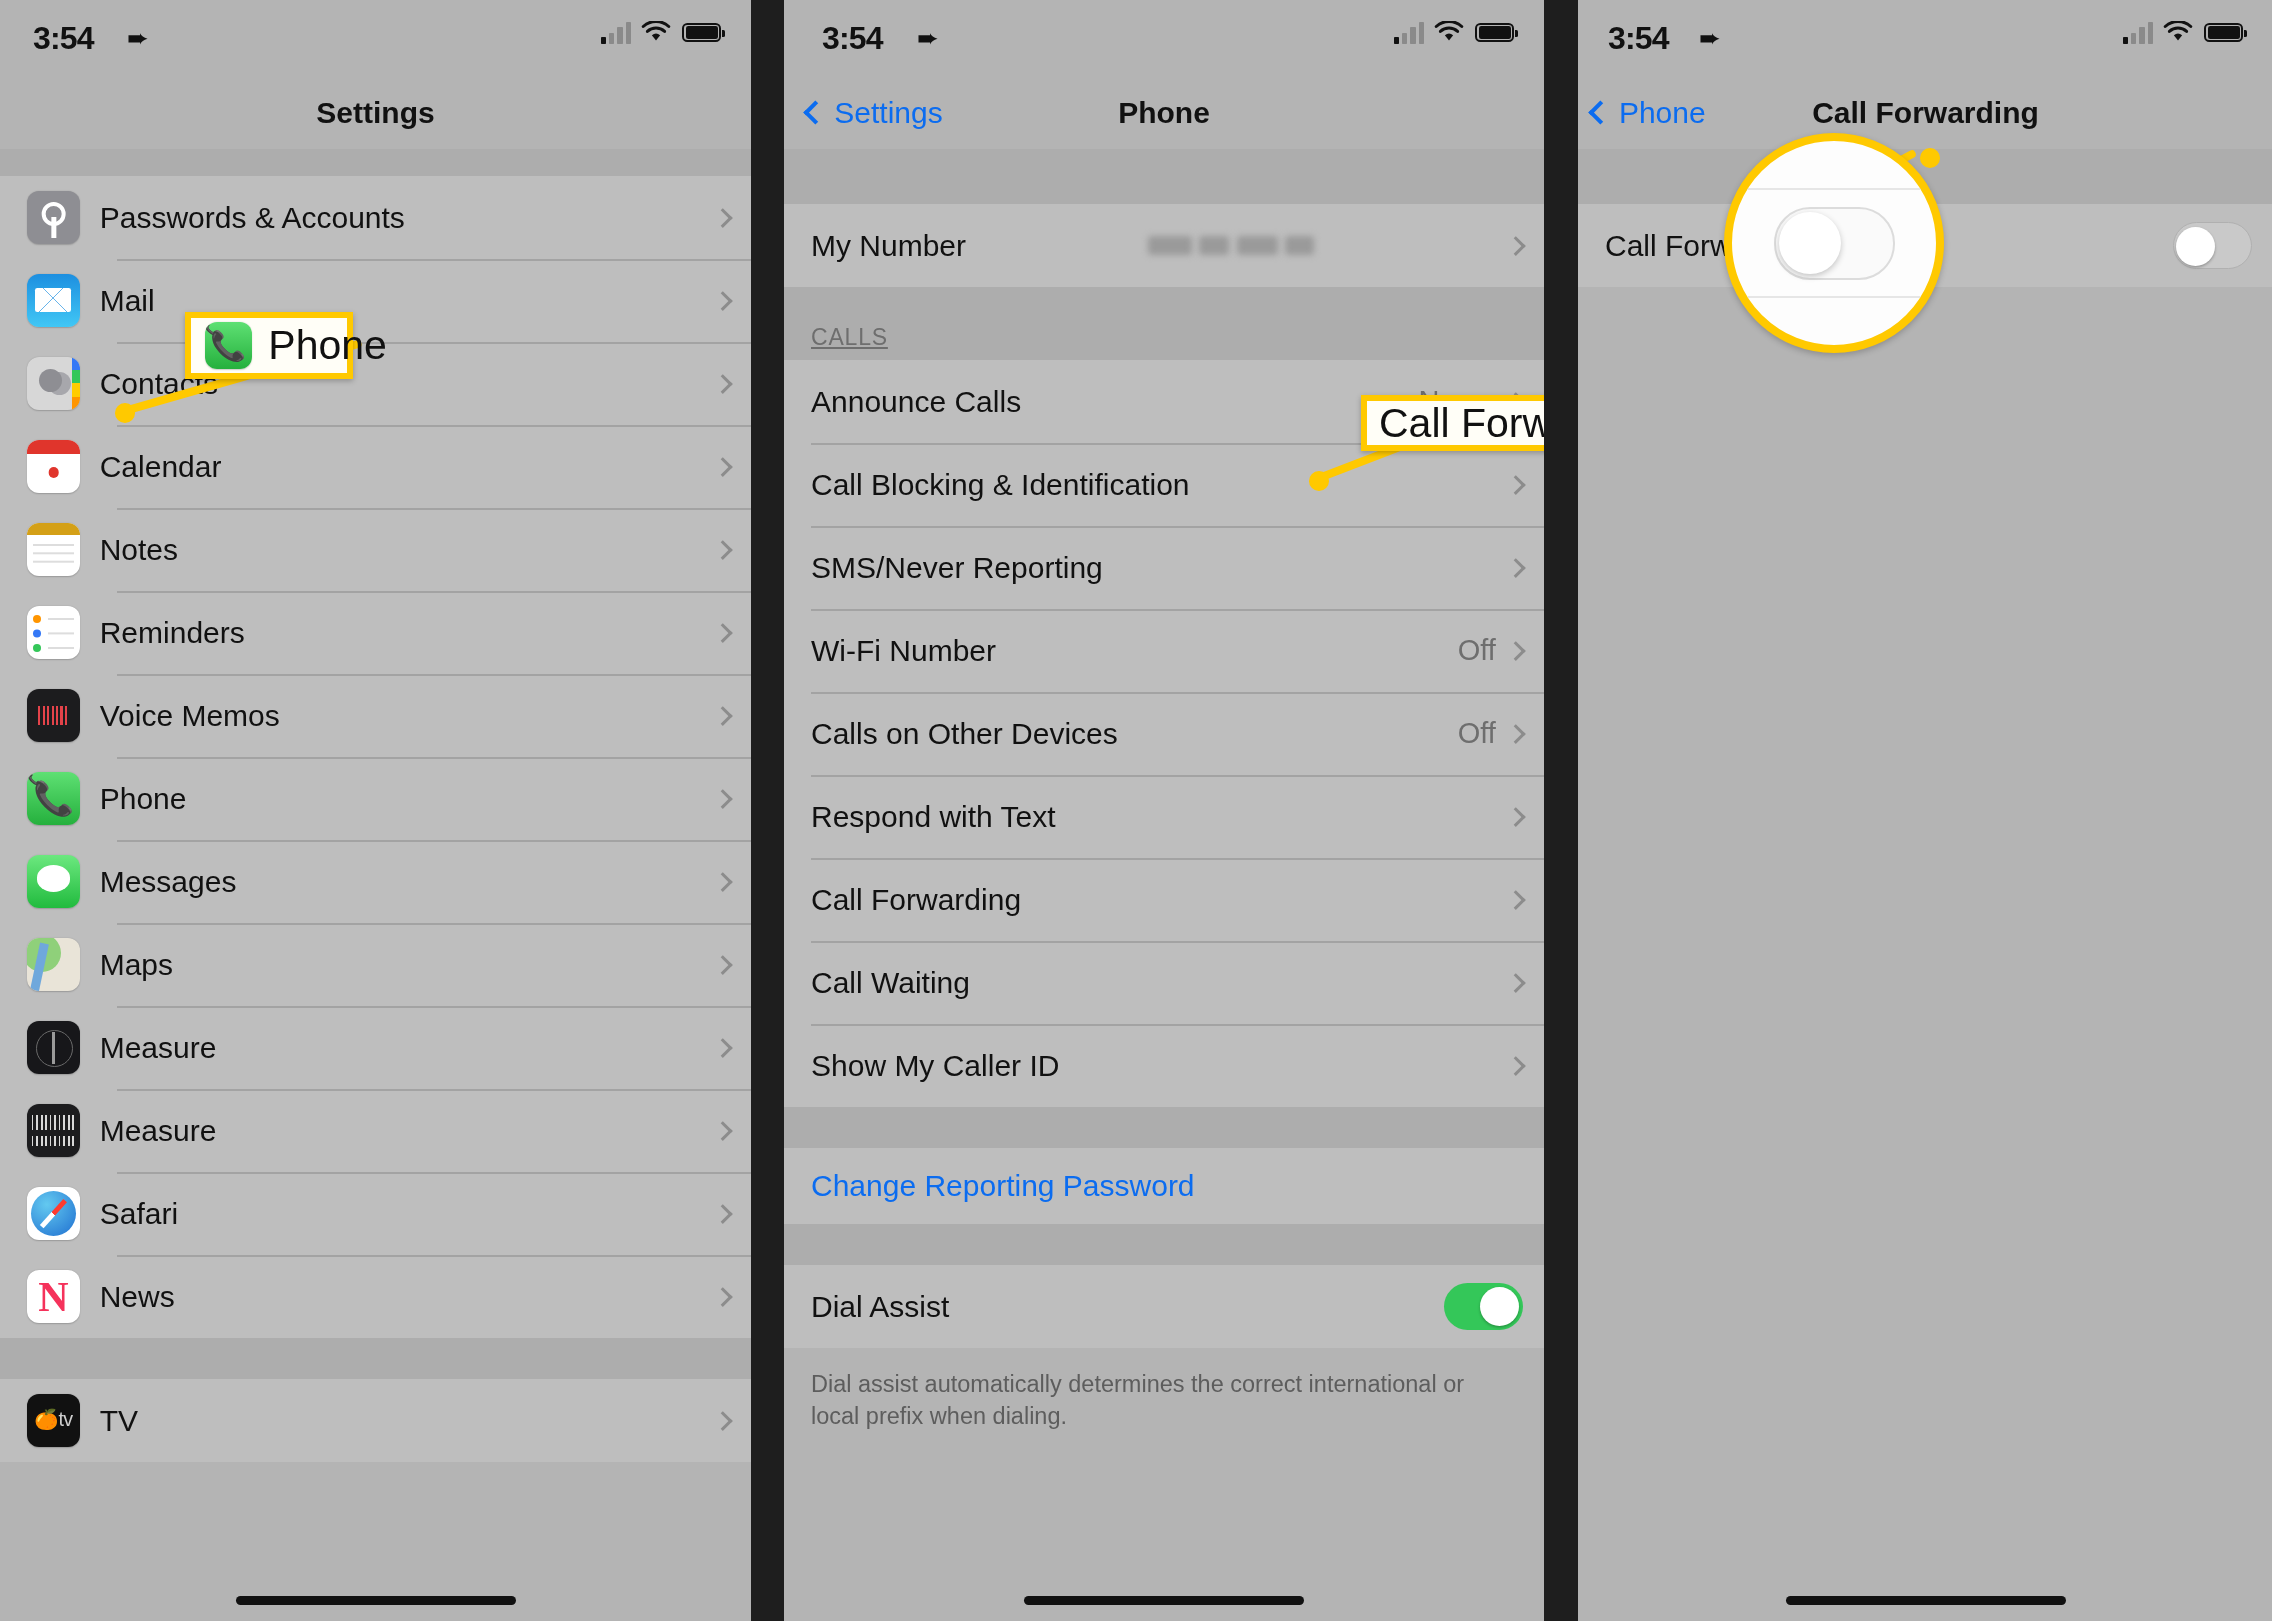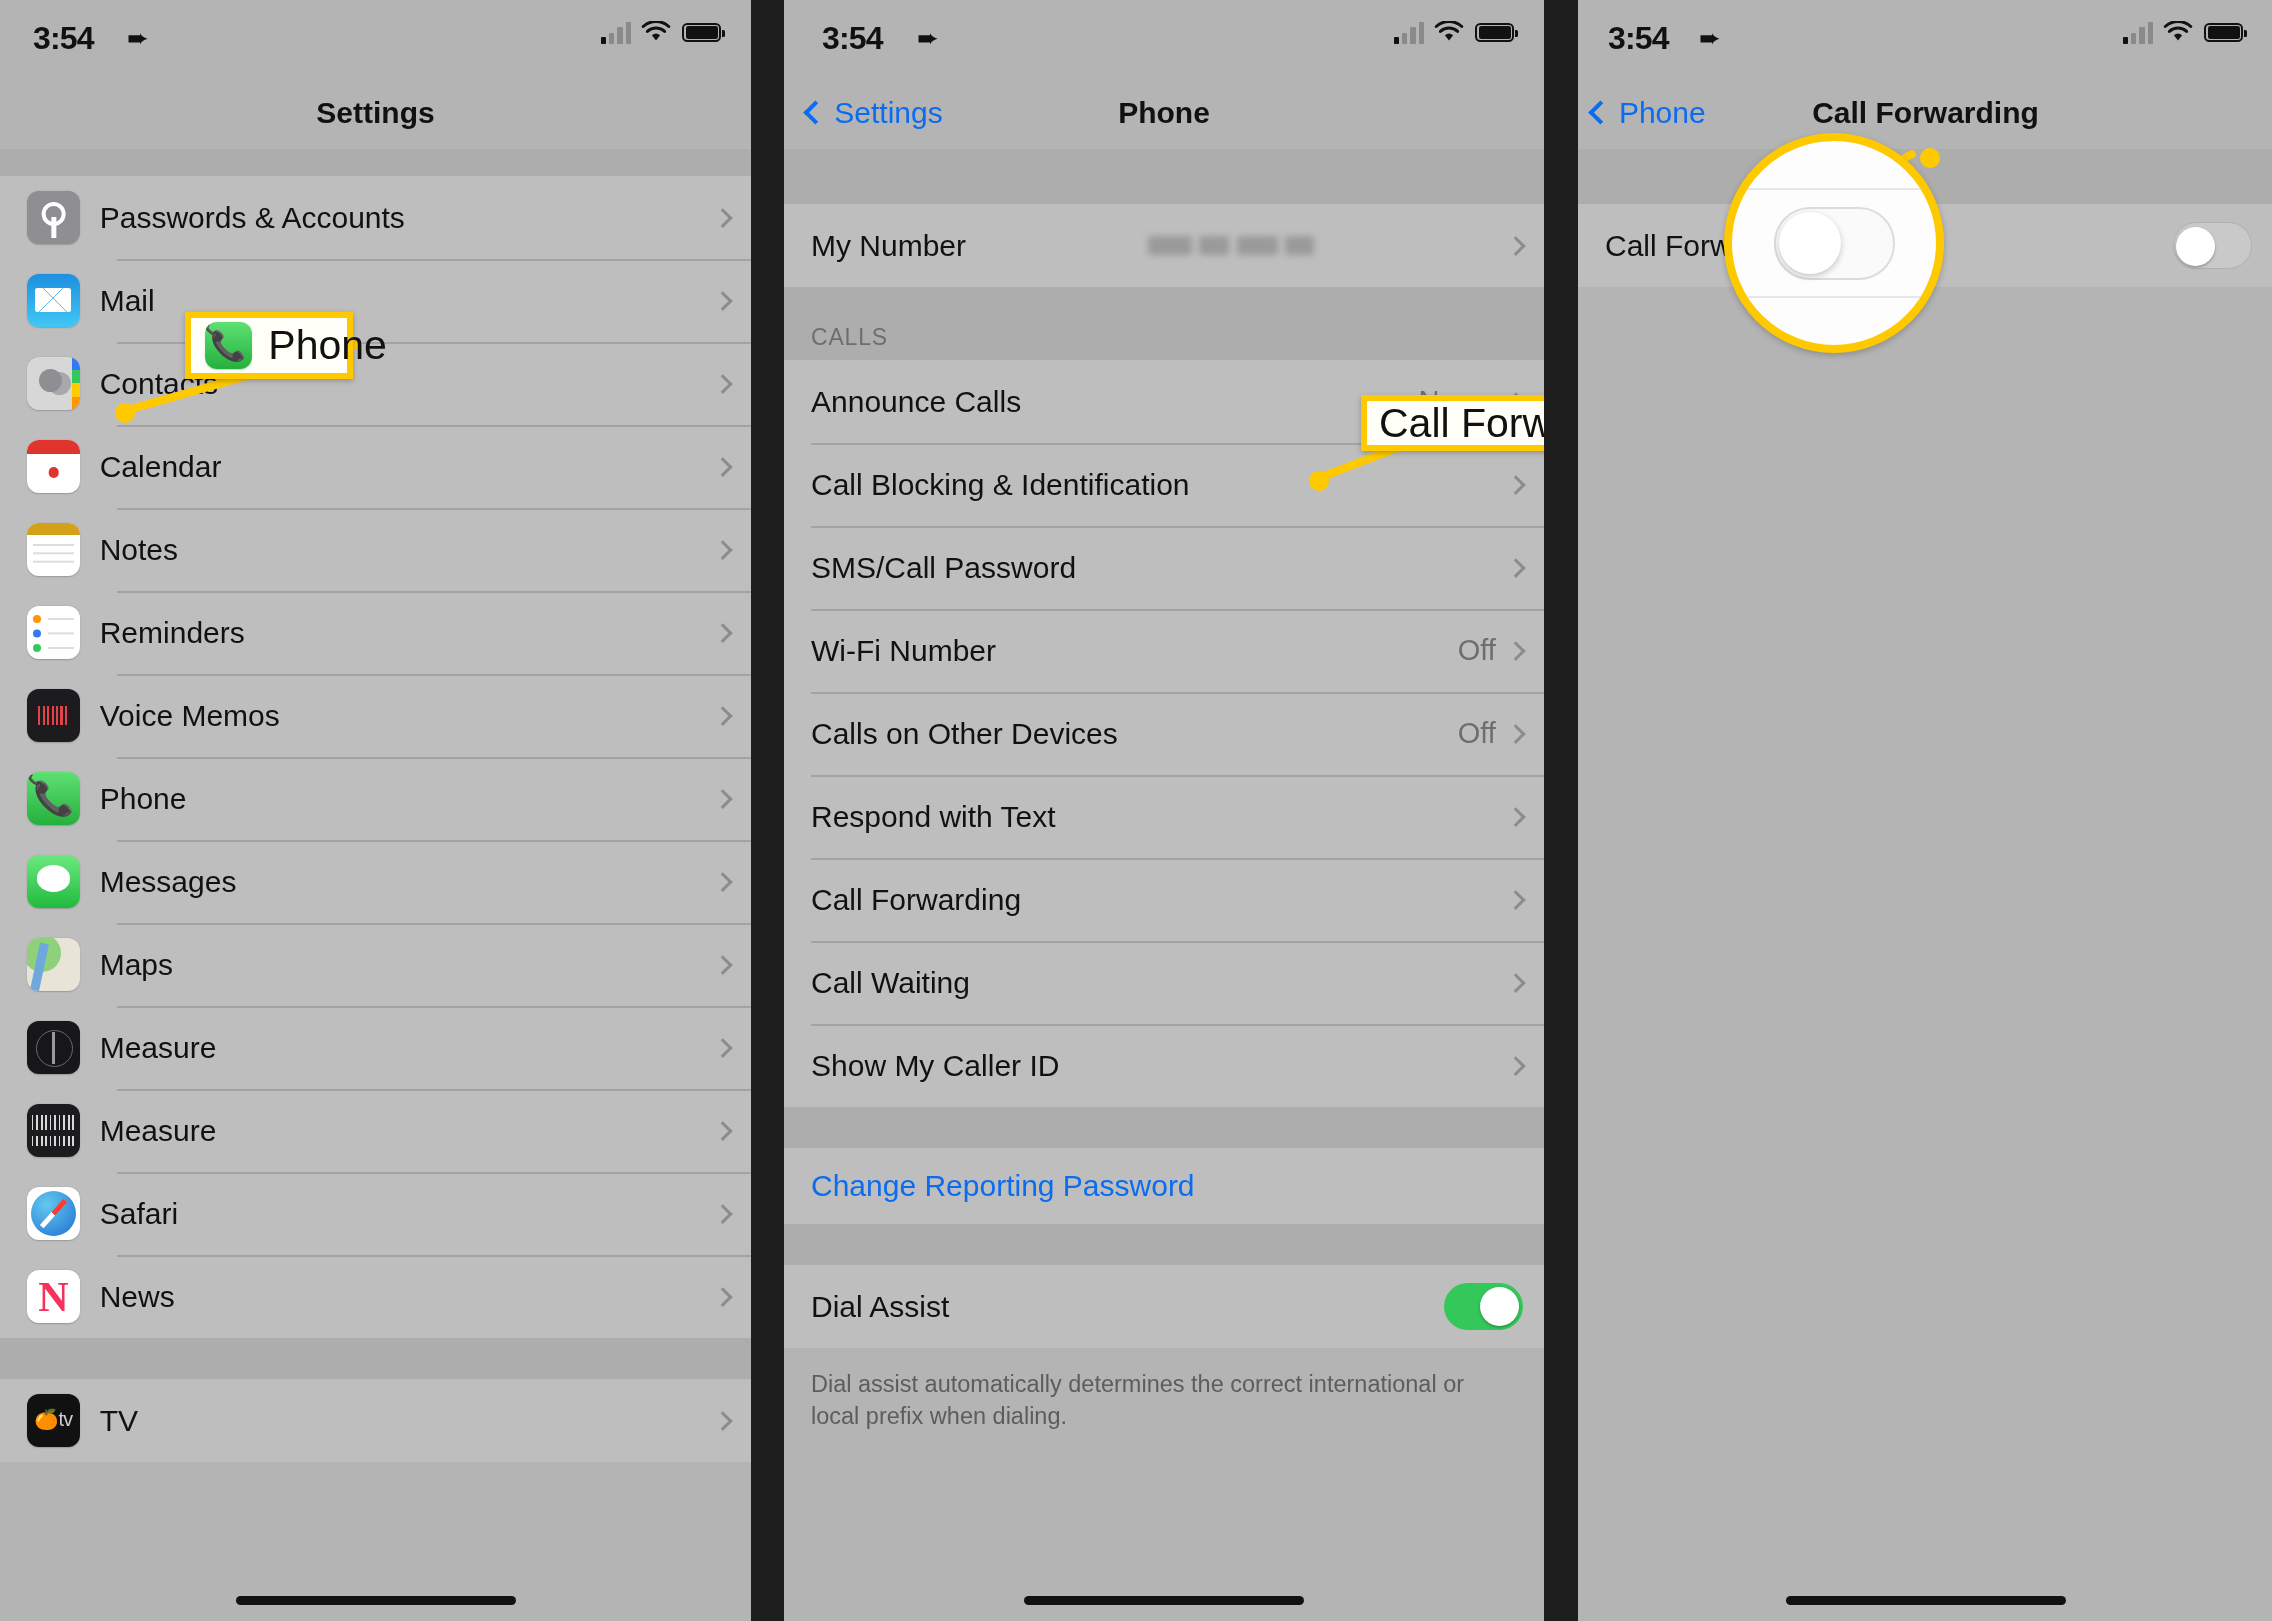--- a/index.html
+++ b/index.html
@@ -51,21 +51,21 @@
   .row .link { font-size:30px; color:#0b6cf0; }
   .chev-r { width:13.6px; height:13.6px; border-top:3.8px solid #8c8c8c; border-right:3.8px solid #8c8c8c;
             transform:rotate(45deg); flex:0 0 auto; }
   .row .chev-wrap { margin-left:auto; display:flex; align-items:center; }
   .row .value + .chev-wrap { margin-left:0; }
 
   .appicon { width:53px; height:53px; border-radius:12px; margin-right:19.7px; flex:0 0 auto;
              position:relative; overflow:hidden; box-shadow:0 0.8px 1.5px rgba(0,0,0,.2); }
 
   .sechead { font-size:23px; color:#6e6e6e; letter-spacing:0.8px; padding:0 0 9px 27px;
-             display:flex; align-items:flex-end; height:100%; }
+             display:flex; align-items:flex-end; height:100%;text-decoration:underline; }
   .sechead-wrap { height:73px; background:#adadad; }
 
   .blurnum { margin-left:auto; display:flex; gap:7.6px; align-items:center; padding-right:13.6px;}
   .blurnum span { display:block; height:19.7px; background:#9a9a9a; border-radius:3px; filter:blur(3px); }
 
   
   .toggle { margin-left:auto; width:79px; height:47px; border-radius:23.5px; position:relative; flex:0 0 auto; }
   .toggle.on { background:#34c759; }
   .toggle.off { background:#c9c9c9; border:1.5px solid #b0b0b0; }
   .toggle .knob { position:absolute; top:3.8px; width:39px; height:39px; border-radius:50%;
@@ -387,21 +387,21 @@
             <i class="chev-r"></i>
           </span>
       </div>
       <div class="row">
         <span class="label">Call Blocking &amp; Identification</span>
         <span class="chev-wrap">
             <i class="chev-r"></i>
           </span>
       </div>
       <div class="row">
-        <span class="label">SMS/Call Password</span>
+        <span class="label">SMS/Never Reporting</span>
         <span class="chev-wrap">
             <i class="chev-r"></i>
           </span>
       </div>
       <div class="row">
         <span class="label">Wi-Fi Number</span>
         <span class="value">Off</span>
         <span class="chev-wrap">
             <i class="chev-r"></i>
           </span>

